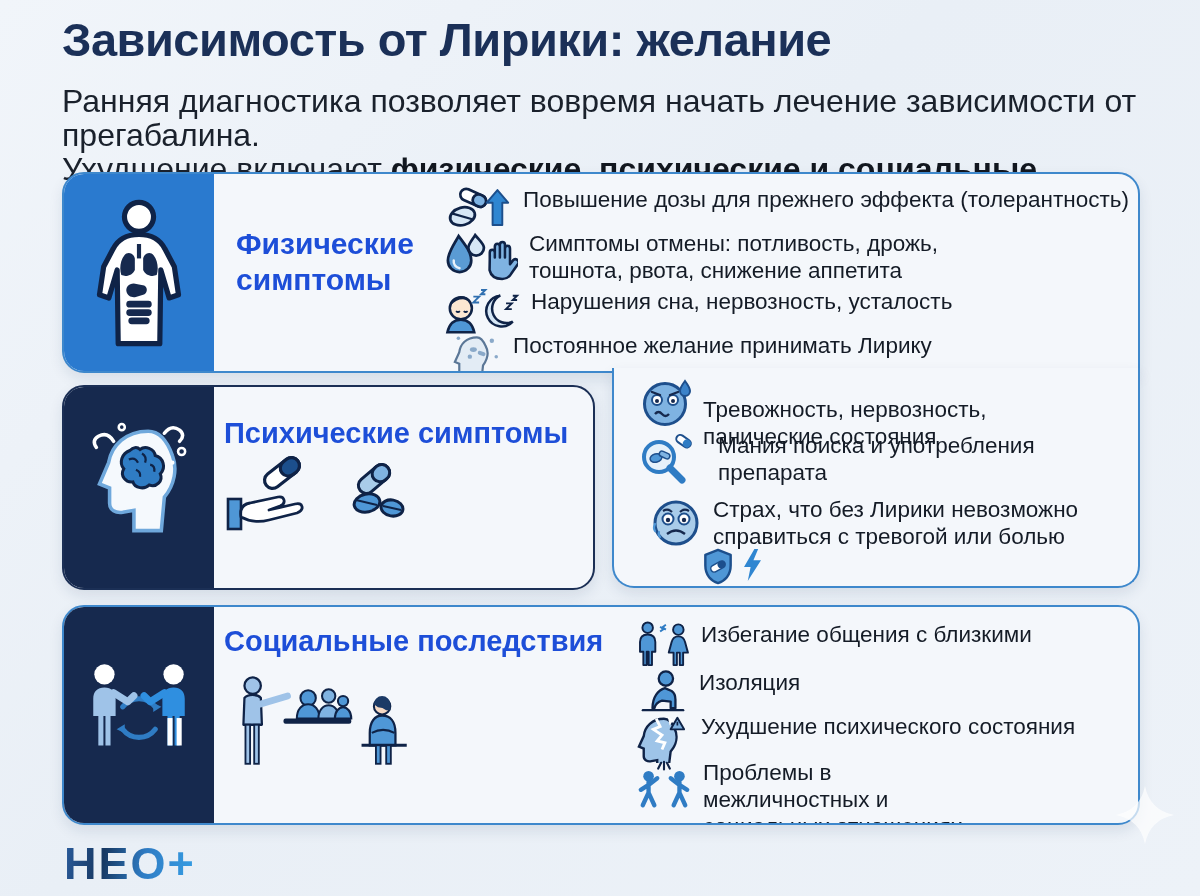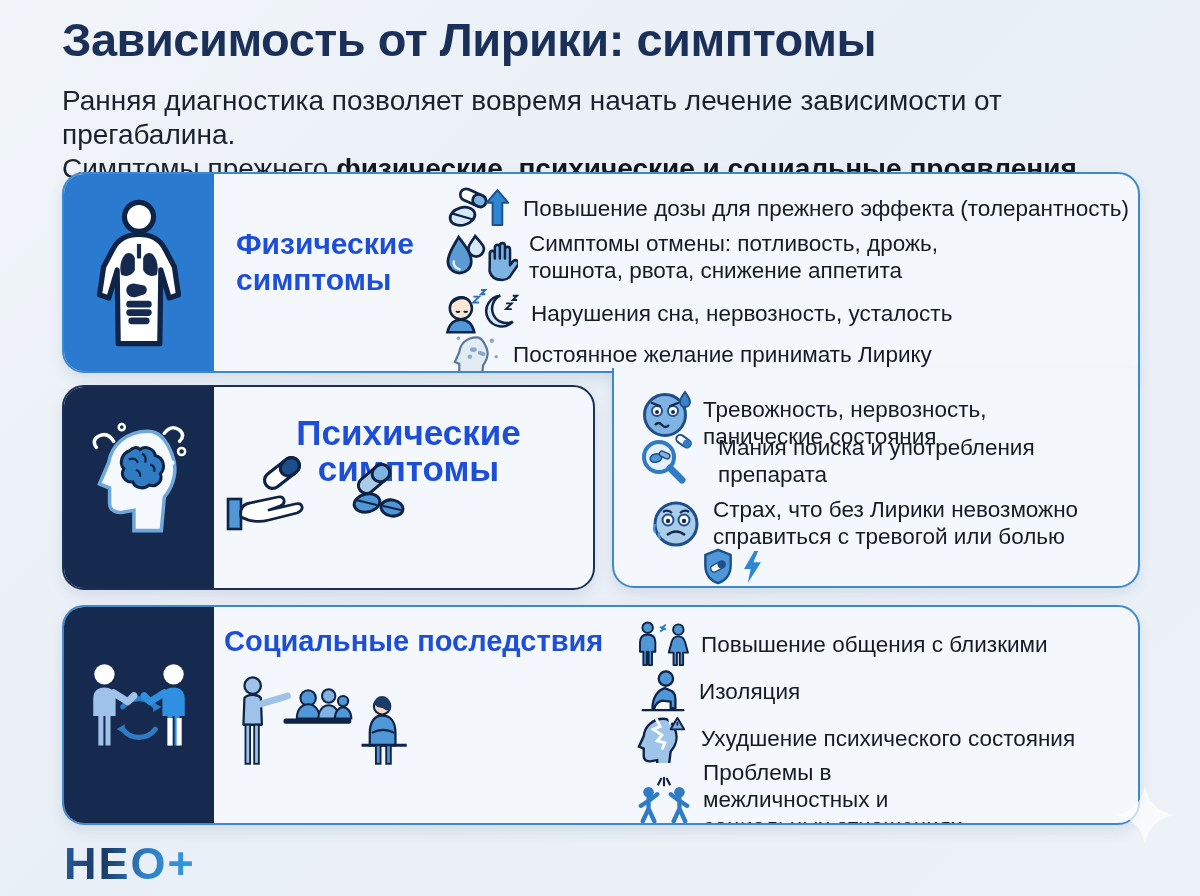--- a/index.html
+++ b/index.html
@@ -1,57 +1,57 @@
 <!DOCTYPE html>
 <html><head>
 <meta charset="utf-8">
 <style>
   html,body{margin:0;padding:0;}
   body{font-family:"Liberation Sans","DejaVu Sans",sans-serif;}
   .stage{position:relative;width:1200px;height:896px;overflow:hidden;
     background:linear-gradient(135deg,#F1F5FA 0%,#E9EFF6 45%,#EDF2F8 100%);}
   .title{position:absolute;left:62px;top:12px;font-size:47px;font-weight:800;
     color:#1B3058;letter-spacing:-0.5px;}
-  .subtitle{position:absolute;left:62px;top:84px;width:1090px;font-size:28px;
+  .subtitle{position:absolute;left:62px;top:84px;width:1090px;font-size:32px;
     line-height:34px;color:#1A212C;}
   .subtitle b{font-weight:700;color:#12171F;}
 
   .card{position:absolute;background:#F4F7FB;border:2.5px solid #3E88CC;
     border-radius:22px;box-shadow:0 6px 14px rgba(23,49,90,.10);overflow:hidden;
     box-sizing:border-box;}
   #card1{left:62px;top:172px;width:1078px;height:201px;border-radius:22px 22px 0 22px;}
   #card2{left:62px;top:385px;width:533px;height:205px;border-color:#1B2F55;}
   #card3{left:62px;top:605px;width:1078px;height:220px;}
   #psych-panel{position:absolute;left:612px;top:368px;width:528px;height:220px;
     background:#F4F7FB;border:2.5px solid #3E88CC;border-top:none;
     border-radius:0 0 22px 22px;box-sizing:border-box;
     box-shadow:0 6px 14px rgba(23,49,90,.10);}
   .ipanel{position:absolute;left:0;top:0;bottom:0;width:150px;display:flex;
     align-items:center;justify-content:center;}
   .ipanel.blue{background:#2A7ACF;}
   .ipanel.navy{background:#16294E;}
   .h2{position:absolute;font-size:30px;font-weight:800;color:#1d4ed8;line-height:36px;}
-  .row{position:absolute;display:flex;align-items:center;gap:11px;}
+  .row{position:absolute;display:flex;align-items:flex-start;gap:11px;}
   .row .txt{font-size:22.5px;line-height:27px;color:#141B26;}
   .icn{flex:0 0 auto;display:flex;align-items:center;justify-content:center;}
   .logo{position:absolute;left:64px;top:838px;font-size:45px;font-weight:800;
     letter-spacing:2px;background:linear-gradient(100deg,#2B5D9E 0%,#173862 30%,#2F7CC4 60%,#36A0E6 100%);
     -webkit-background-clip:text;background-clip:text;color:transparent;}
   .sparkle{position:absolute;left:1116px;top:786px;opacity:.7;}
 </style>
 </head>
 <body>
 
 <div class="stage">
 
-  <div class="title">Зависимость от Лирики: симптомы</div>
+  <div class="title">Зависимость от Лирики: желание</div>
 
   <div class="subtitle">
     <div>Ранняя диагностика позволяет вовремя начать лечение зависимости от прегабалина.</div>
-    <div><span>Симптомы прежнего </span><b>физические, психические и социальные проявления.</b></div>
+    <div><span>Ухудшение включают </span><b>физические, психические и социальные проявления.</b></div>
   </div>
 
   <section class="card" id="card1">
     <div class="ipanel blue">
       <span class="icn">
         <svg width="104" height="158" viewBox="0 0 100 140">
           <circle cx="50" cy="16" r="14" fill="#FFF" stroke="#0F2347" stroke-width="5"></circle>
           <path d="M50 33 c-13 0 -21 6 -25 14 l-9 17 -4 27 9 3 8 -27 1 71 h40 l1 -71 8 27 9 -3 -4 -27 -9 -17 c-4 -8 -12 -14 -25 -14 z" fill="#FFF" stroke="#0F2347" stroke-width="5" stroke-linejoin="round"></path>
           <path d="M50 42 v14" stroke="#16294E" stroke-width="4"></path>
           <path d="M46 56 c-1 -5 -7 -7 -10 -3 c-4 5 -5 13 -3 19 c5 2 11 0 13 -5 z" fill="#16294E"></path>
@@ -198,21 +198,21 @@
           <path d="M46 33 c-8 3 -11 12 -6 18 c-4 7 2 14 9 13 c2 6 11 8 16 3 c7 3 14 -4 11 -11 c6 -6 3 -16 -5 -18 c-1 -7 -10 -10 -15 -6 c-3 -3 -7 -2 -10 1 z" fill="#2F7CC4" stroke="#0F2347" stroke-width="3"></path>
           <path d="M45 42 q6 -3 9 3 M58 36 q5 3 3 9 M66 47 q5 1 4 7 M52 52 q5 2 4 7" stroke="#0F2347" stroke-width="2.2" fill="none"></path>
           <path d="M30 24 q-6 -10 -15 -5 q-7 4 -2 11" fill="none" stroke="#FFF" stroke-width="3.5" stroke-linecap="round"></path>
           <circle cx="38" cy="10" r="3" fill="none" stroke="#FFF" stroke-width="2.5"></circle>
           <path d="M80 16 q7 -9 15 -3 q6 5 0 11" fill="none" stroke="#FFF" stroke-width="3.5" stroke-linecap="round"></path>
           <circle cx="97" cy="34" r="3.5" fill="none" stroke="#FFF" stroke-width="2.5"></circle>
           <circle cx="88" cy="45" r="2" fill="#FFF"></circle>
         </svg>
       </span>
     </div>
-    <div class="h2" style="left:160px;top:28px;font-size:35px;text-align:center;">Психические симптомы</div>
+    <div class="h2" style="left:160px;top:28px;font-size:29px;">Психические симптомы</div>
     <span class="icn" style="position:absolute;left:158px;top:62px;">
       <svg width="104" height="92" viewBox="0 0 104 92">
         <g transform="rotate(-38 60 24)">
           <rect x="40" y="16" width="40" height="16" rx="8" fill="#FFF" stroke="#0F2347" stroke-width="3.2"></rect>
           <rect x="60" y="16" width="20" height="16" rx="8" fill="#1C4F8C" stroke="#0F2347" stroke-width="3.2"></rect>
         </g>
         <rect x="6" y="50" width="13" height="30" fill="#4F97D6" stroke="#0F2347" stroke-width="2.6"></rect>
         <path d="M19 68 q-2 -12 9 -14 l28 -6 q5 -1 6 3 t-4 6 l-11 4 26 -6 q6 -1.5 7 2.5 t-5 6.5 l-28 7 q-15 4 -28 -3 z" fill="#FFF" stroke="#0F2347" stroke-width="2.8" stroke-linejoin="round"></path>
       </svg>
     </span>
@@ -277,21 +277,21 @@
     <div class="row" style="left:572px;top:14px;">
       <span class="icn">
         <svg width="54" height="46" viewBox="0 0 56 48">
           <circle cx="12" cy="7" r="5.5" fill="#4F97D6" stroke="#0F2347" stroke-width="2"></circle>
           <path d="M12 14 c-5 0 -8 3 -8 8 v10 h3.5 v14 h3.5 v-14 h2 v14 h3.5 v-14 H20 v-10 c0 -5 -3 -8 -8 -8 z" fill="#4F97D6" stroke="#0F2347" stroke-width="2" stroke-linejoin="round"></path>
           <circle cx="44" cy="9" r="5.5" fill="#4F97D6" stroke="#0F2347" stroke-width="2"></circle>
           <path d="M44 16 c-4 0 -6 2 -7 6 l-3 11 h5 v13 h3.5 v-13 h3 v13 h3.5 v-13 h5 l-3 -11 c-1 -4 -3 -6 -7 -6 z" fill="#4F97D6" stroke="#0F2347" stroke-width="2" stroke-linejoin="round"></path>
           <path d="M25 6 l3.5 2.5 -3.5 2.5 M31 4 l-3.5 2.5 3.5 2.5" stroke="#2F7CC4" stroke-width="2" fill="none"></path>
         </svg>
       </span>
-      <span class="txt" style="width:420px;">Повышение общения с близкими</span>
+      <span class="txt" style="width:420px;">Избегание общения с близкими</span>
     </div>
 
     <div class="row" style="left:574px;top:62px;">
       <span class="icn">
         <svg width="50" height="44" viewBox="0 0 52 46">
           <circle cx="29" cy="10" r="7.5" fill="#4F97D6" stroke="#0F2347" stroke-width="2.4"></circle>
           <path d="M15 41 c0 -12 6 -19 13 -21 l7 3 c3 2 4 5 4 9 v9 h-5 v-7 l-9 -1 c-4 1 -7 4 -8 8 z" fill="#4F97D6" stroke="#0F2347" stroke-width="2.4" stroke-linejoin="round"></path>
           <path d="M5 43 h42" stroke="#0F2347" stroke-width="2.6" stroke-linecap="round"></path>
         </svg>
       </span>

